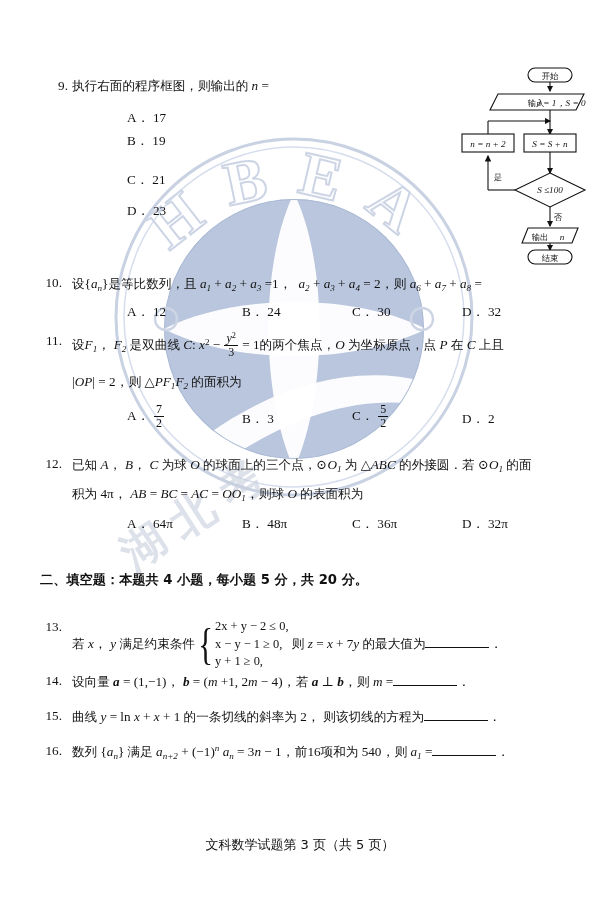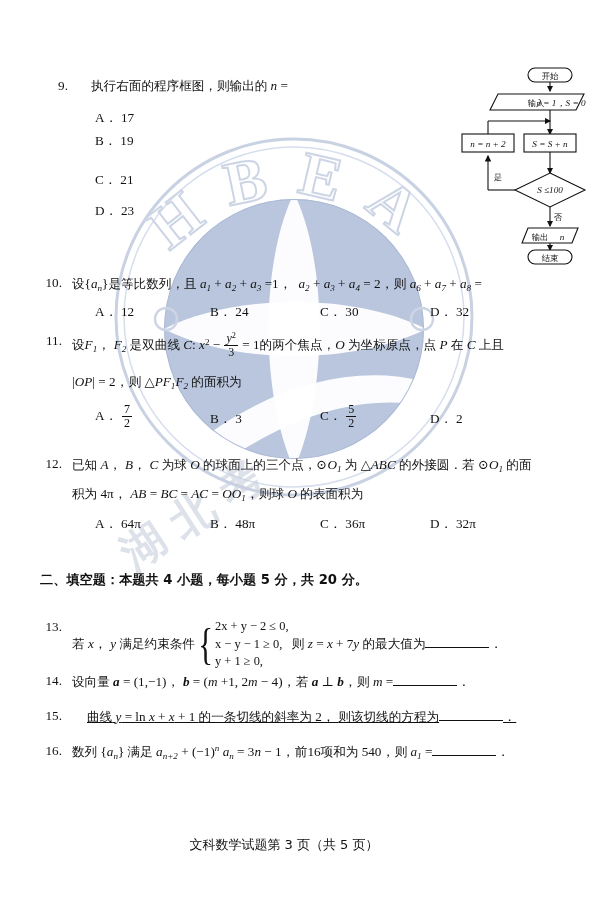--- a/index.html
+++ b/index.html
@@ -90,20 +90,21 @@
   }
   .body {
     position: absolute;
     font-size: 13.2px;
     white-space: nowrap;
   }
   .opt {
     position: absolute;
     font-size: 13.2px;
     white-space: nowrap;
+    margin-left: 32px;
   }
   i.v { font-style: italic; }
   .bf { font-weight: bold; font-style: italic; }
   sub { font-size: 69%; vertical-align: -0.28em; font-style: italic; }
   sup { font-size: 69%; vertical-align: 0.5em; }
   .cn { font-family: "DejaVu Sans", sans-serif; font-size: 12.6px; }
 
   .frac {
     display: inline-block;
     vertical-align: middle;
@@ -149,21 +150,21 @@
   }
   .rows {
     display: inline-block;
     font-size: 12.4px;
     line-height: 1.42;
     text-align: left;
   }
 
   .footer {
     position: absolute;
-    left: 0;
+    left: 16px;
     top: 836px;
     width: 568px;
     text-align: center;
     font-family: "DejaVu Sans", sans-serif;
     font-size: 13px;
   }
 
   
   .flow {
     position: absolute;
@@ -224,21 +225,21 @@
       </svg>
     </div>
 
     <div class="wm-rot">湖北考</div>
 
   </div>
 
   <div class="content">
 
     <div class="qnum" style="left:40px; top:78px;">9.</div>
-    <div class="body" style="left:72px; top:78px;margin-left:19px;">
+    <div class="body" style="left:72px; top:78px;">
       <span class="cn">执行右面的程序框图，则输出的</span> <i class="v">n</i> =
     </div>
 
     <div class="opt" style="left:95px; top:109px;">
       <span>A．</span>&nbsp;<span>17</span>
     </div>
     <div class="opt" style="left:95px; top:132px;">
       <span>B．</span>&nbsp;<span>19</span>
     </div>
     <div class="opt" style="left:95px; top:171px;">
@@ -389,21 +390,21 @@
           <span class="rows"><span>2x + y − 2 ≤ 0,</span><br><span>x − y − 1 ≥ 0,</span><br><span>y + 1 ≥ 0,</span></span>
         </span>&nbsp;<span class="cn">则</span> <i class="v">z</i> = <i class="v">x</i> + 7<i class="v">y</i> <span class="cn">的最大值为</span><span class="blank"></span><span>．</span>
     </div>
 
     <div class="qnum" style="left:34px; top:673px;">14.</div>
     <div class="body" style="left:72px; top:673px;">
       <span class="cn">设向量</span> <span class="bf">a</span> = (1,−1)，&nbsp;<span class="bf">b</span> = (<i class="v">m</i> +1, 2<i class="v">m</i> − 4)，<span class="cn">若</span> <span class="bf">a</span> ⊥ <span class="bf">b</span>，<span class="cn">则</span> <i class="v">m</i> =<span class="blank"></span><span>．</span>
     </div>
 
     <div class="qnum" style="left:34px; top:708px;">15.</div>
-    <div class="body" style="left:87px; top:708px;text-decoration:underline;">
+    <div class="body" style="left:72px; top:708px;">
       <span class="cn">曲线</span> <i class="v">y</i> = ln <i class="v">x</i> + <i class="v">x</i> + 1 <span class="cn">的一条切线的斜率为</span> 2，&nbsp;<span class="cn">则该切线的方程为</span><span class="blank"></span><span>．</span>
     </div>
 
     <div class="qnum" style="left:34px; top:743px;">16.</div>
     <div class="body" style="left:72px; top:743px;">
       <span class="cn">数列</span> {<i class="v">a<sub>n</sub></i>} <span class="cn">满足</span> <i class="v">a<sub>n+2</sub></i> + (−1)<sup><i class="v">n</i></sup> <i class="v">a<sub>n</sub></i> = 3<i class="v">n</i> − 1，<span class="cn">前</span>16<span class="cn">项和为</span> 540，<span class="cn">则</span> <i class="v">a<sub>1</sub></i> =<span class="blank"></span><span>．</span>
     </div>
 
     <div class="footer">文科数学试题第 3 页（共 5 页）</div>
 

